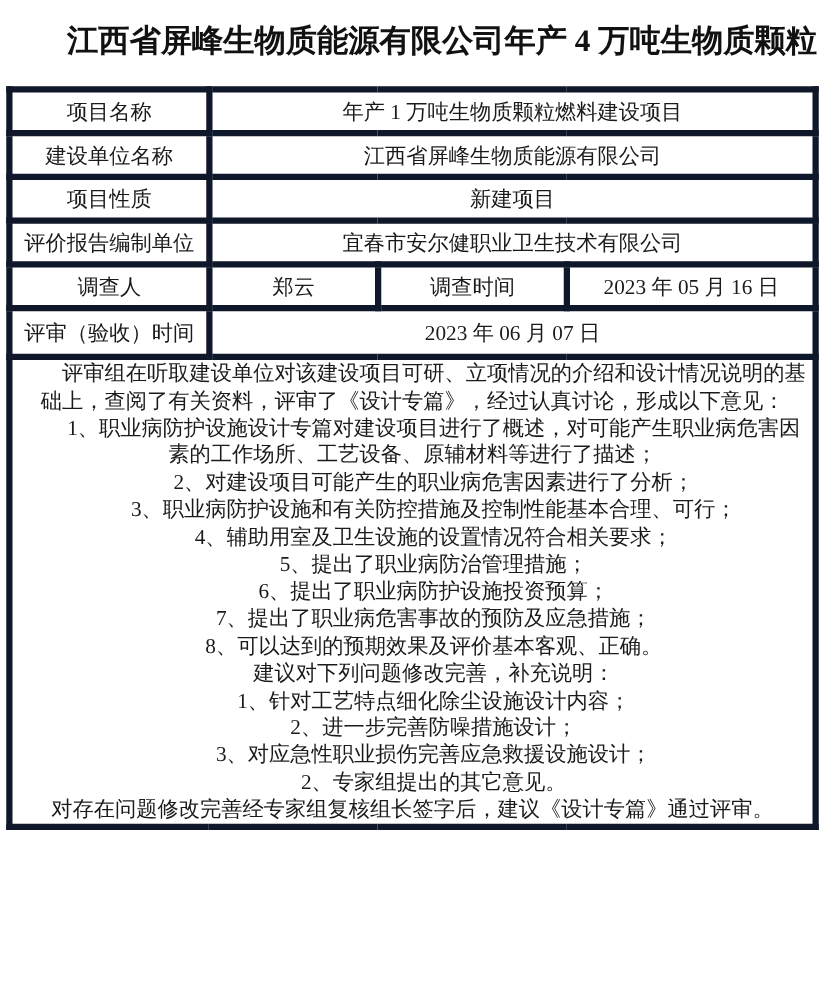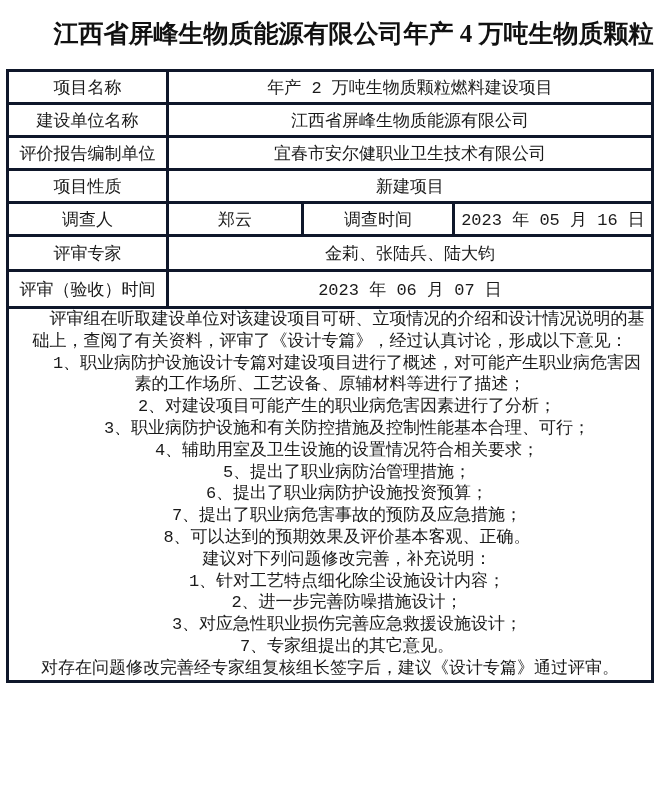--- a/index.html
+++ b/index.html
@@ -28,28 +28,27 @@
     padding-left: 47px;
   }
   table.info-table {
     margin: 16px auto 0 auto;
     width: 645px;
     border-collapse: collapse;
     table-layout: fixed;
     border: 2px solid #3c3c3c;
   }
   table.info-table td {
-    border: 3px solid #0f172a;
+    border: 5px solid #0f172a;
     font-size: 17px;
     text-align: center;
     vertical-align: middle;
     padding: 0 2px;
     overflow: hidden;
     white-space: nowrap;
-    font-family: Liberation Mono, monospace;
   }
   tr.r-std  td { height: 30px; }
   tr.r-tall td { height: 32px; }
   tr.r-last td { height: 34px; }
   td.opinion-cell {
     text-align: left;
     vertical-align: top;
     padding: 5px 8px 10px 8px;
     white-space: normal;
   }
@@ -73,43 +72,39 @@
   <table class="info-table">
     <colgroup>
       <col style="width:160px">
       <col style="width:135px">
       <col style="width:151px">
       <col style="width:199px">
     </colgroup>
     <tbody>
       <tr class="r-std">
         <td>项目名称</td>
-        <td colspan="3">年产 2 万吨生物质颗粒燃料建设项目</td>
+        <td colspan="3">年产 1 万吨生物质颗粒燃料建设项目</td>
       </tr>
       <tr class="r-std">
         <td>建设单位名称</td>
         <td colspan="3">江西省屏峰生物质能源有限公司</td>
       </tr>
       <tr class="r-std">
+        <td>项目性质</td>
+        <td colspan="3">新建项目</td>
+      </tr>
+      <tr class="r-std">
         <td>评价报告编制单位</td>
         <td colspan="3">宜春市安尔健职业卫生技术有限公司</td>
-      </tr>
-      <tr class="r-std">
-        <td>项目性质</td>
-        <td colspan="3">新建项目</td>
       </tr>
       <tr class="r-std">
         <td>调查人</td>
         <td>郑云</td>
         <td>调查时间</td>
         <td>2023 年 05 月 16 日</td>
-      </tr>
-      <tr class="r-tall">
-        <td>评审专家</td>
-        <td colspan="3">金莉、张陆兵、陆大钧</td>
       </tr>
       <tr class="r-last">
         <td>评审（验收）时间</td>
         <td colspan="3">2023 年 06 月 07 日</td>
       </tr>
       <tr>
         <td colspan="4" class="opinion-cell">
           <div class="op-line indent">评审组在听取建设单位对该建设项目可研、立项情况的介绍和设计情况说明的基</div>
           <div class="op-line">础上，查阅了有关资料，评审了《设计专篇》，经过认真讨论，形成以下意见：</div>
           <div class="op-line indent">1、职业病防护设施设计专篇对建设项目进行了概述，对可能产生职业病危害因</div>
@@ -118,20 +113,20 @@
           <div class="op-line indent">3、职业病防护设施和有关防控措施及控制性能基本合理、可行；</div>
           <div class="op-line indent">4、辅助用室及卫生设施的设置情况符合相关要求；</div>
           <div class="op-line indent">5、提出了职业病防治管理措施；</div>
           <div class="op-line indent">6、提出了职业病防护设施投资预算；</div>
           <div class="op-line indent">7、提出了职业病危害事故的预防及应急措施；</div>
           <div class="op-line indent">8、可以达到的预期效果及评价基本客观、正确。</div>
           <div class="op-line indent">建议对下列问题修改完善，补充说明：</div>
           <div class="op-line indent">1、针对工艺特点细化除尘设施设计内容；</div>
           <div class="op-line indent">2、进一步完善防噪措施设计；</div>
           <div class="op-line indent">3、对应急性职业损伤完善应急救援设施设计；</div>
-          <div class="op-line indent">7、专家组提出的其它意见。</div>
+          <div class="op-line indent">2、专家组提出的其它意见。</div>
           <div class="op-line">对存在问题修改完善经专家组复核组长签字后，建议《设计专篇》通过评审。</div>
         </td>
       </tr>
     </tbody>
   </table>
 
 </div>
 
 </body></html>

